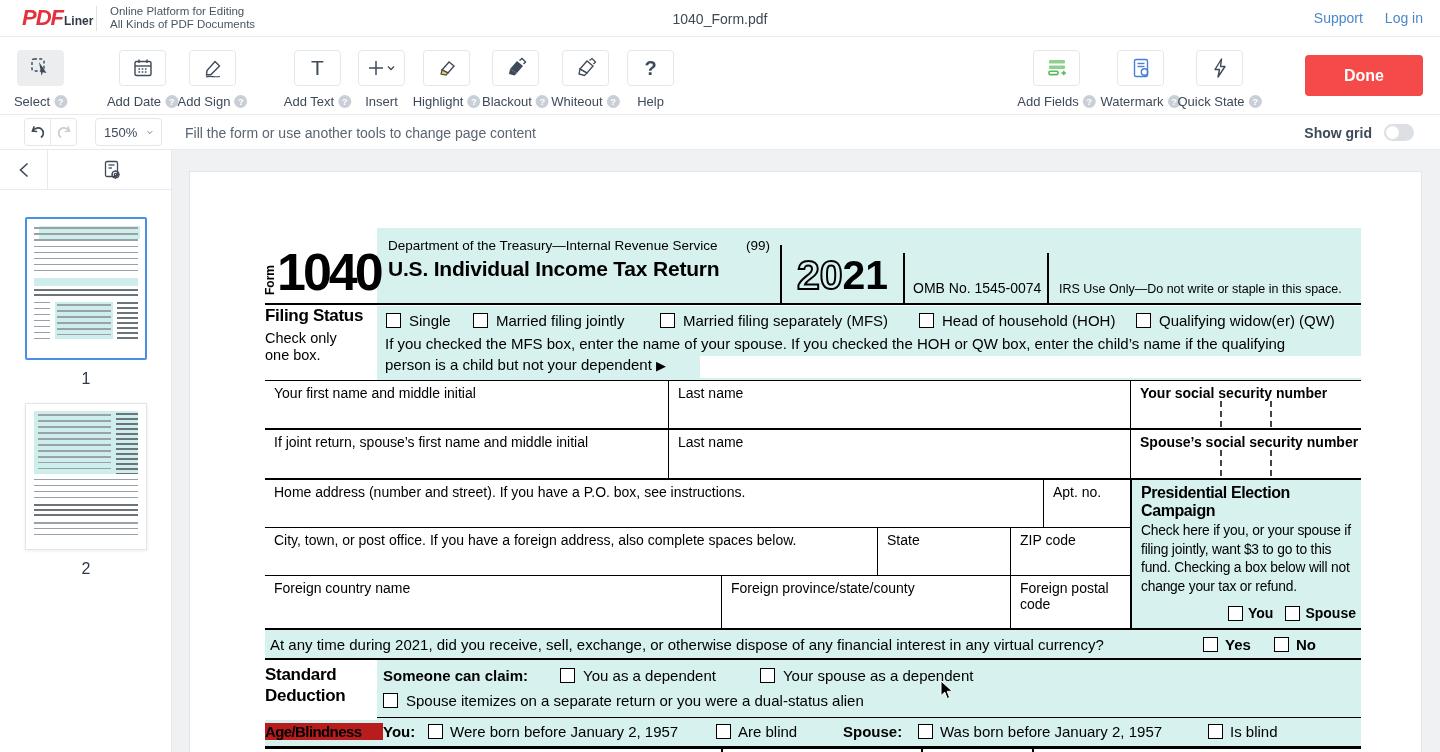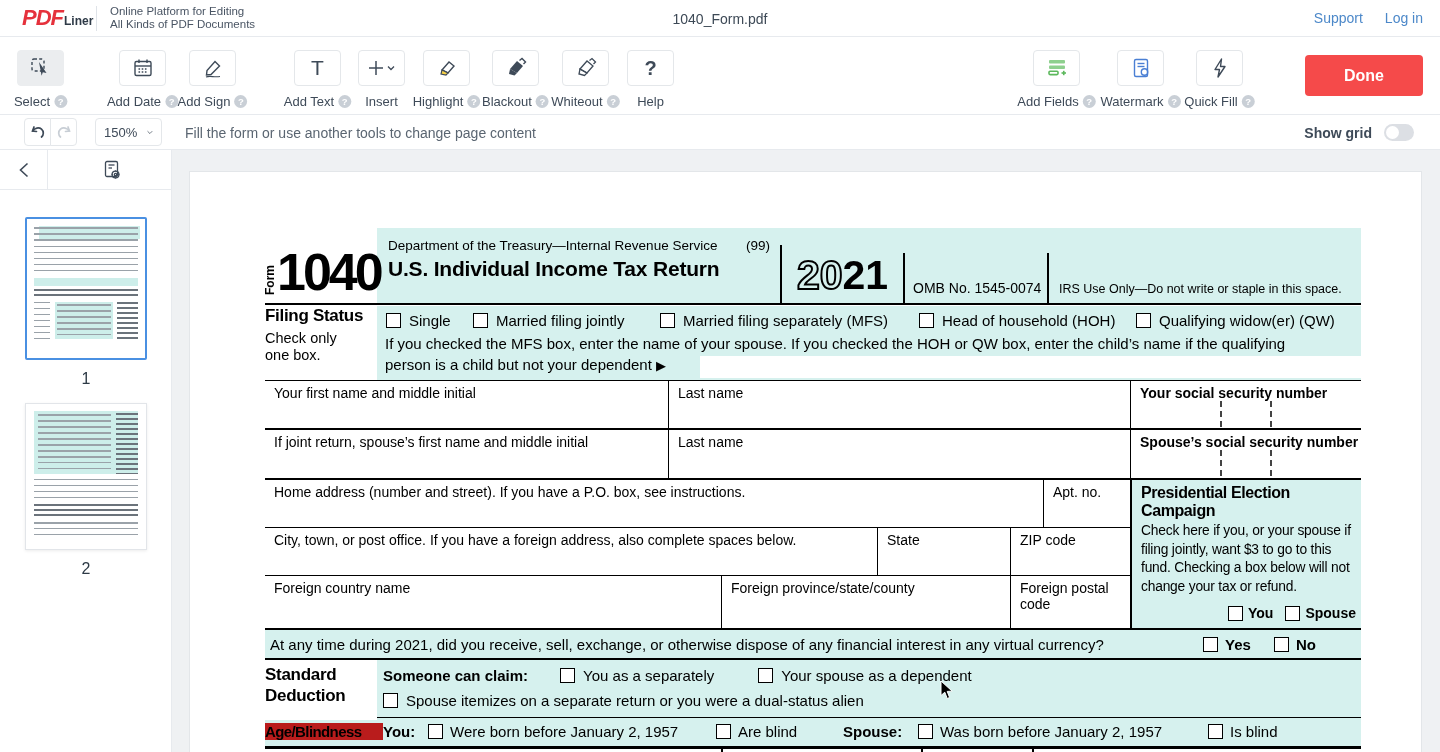--- a/index.html
+++ b/index.html
@@ -321,21 +321,21 @@
       </div>
   </div>
 
   <div class="tool t-quickfill">
     <div class="tool-box">
       <svg width="20" height="22" viewBox="0 0 20 22" fill="none" stroke="#3e4a58" stroke-width="1.4" stroke-linejoin="round">
         <path d="M11.5 2 L5 12.5 L9.5 12.5 L8 20 L15 9.5 L10.5 9.5 Z"></path>
       </svg>
     </div>
     <div class="tool-label">
-        <span>Quick Fill</span>
+        <span>Quick State</span>
         <span class="qmark">?</span>
       </div>
   </div>
 
   <button class="done-btn">Done</button>
 </div>
 
 <div class="subbar">
   <div class="histbtn undo">
     <svg width="16" height="16" viewBox="0 0 16 16" fill="none" stroke="currentColor" stroke-width="1.7" stroke-linecap="round">
@@ -539,21 +539,21 @@
       <div class="frow stdrow">
         <div class="std-label">
           <div>Standard</div>
           <div>Deduction</div>
         </div>
         <div class="std-body cyan">
           <div class="std-line1">
             <span class="bold">Someone can claim:</span>
             <span class="gap16"></span>
             <span class="cb"></span>
-            <span>You as a separately</span>
+            <span>You as a dependent</span>
             <span class="gap28"></span>
             <span class="cb"></span>
             <span>Your spouse as a dependent</span>
           </div>
           <div class="std-line2">
             <span class="cb"></span>
             <span>Spouse itemizes on a separate return or you were a dual-status alien</span>
           </div>
           <div class="std-rule"></div>
         </div>

